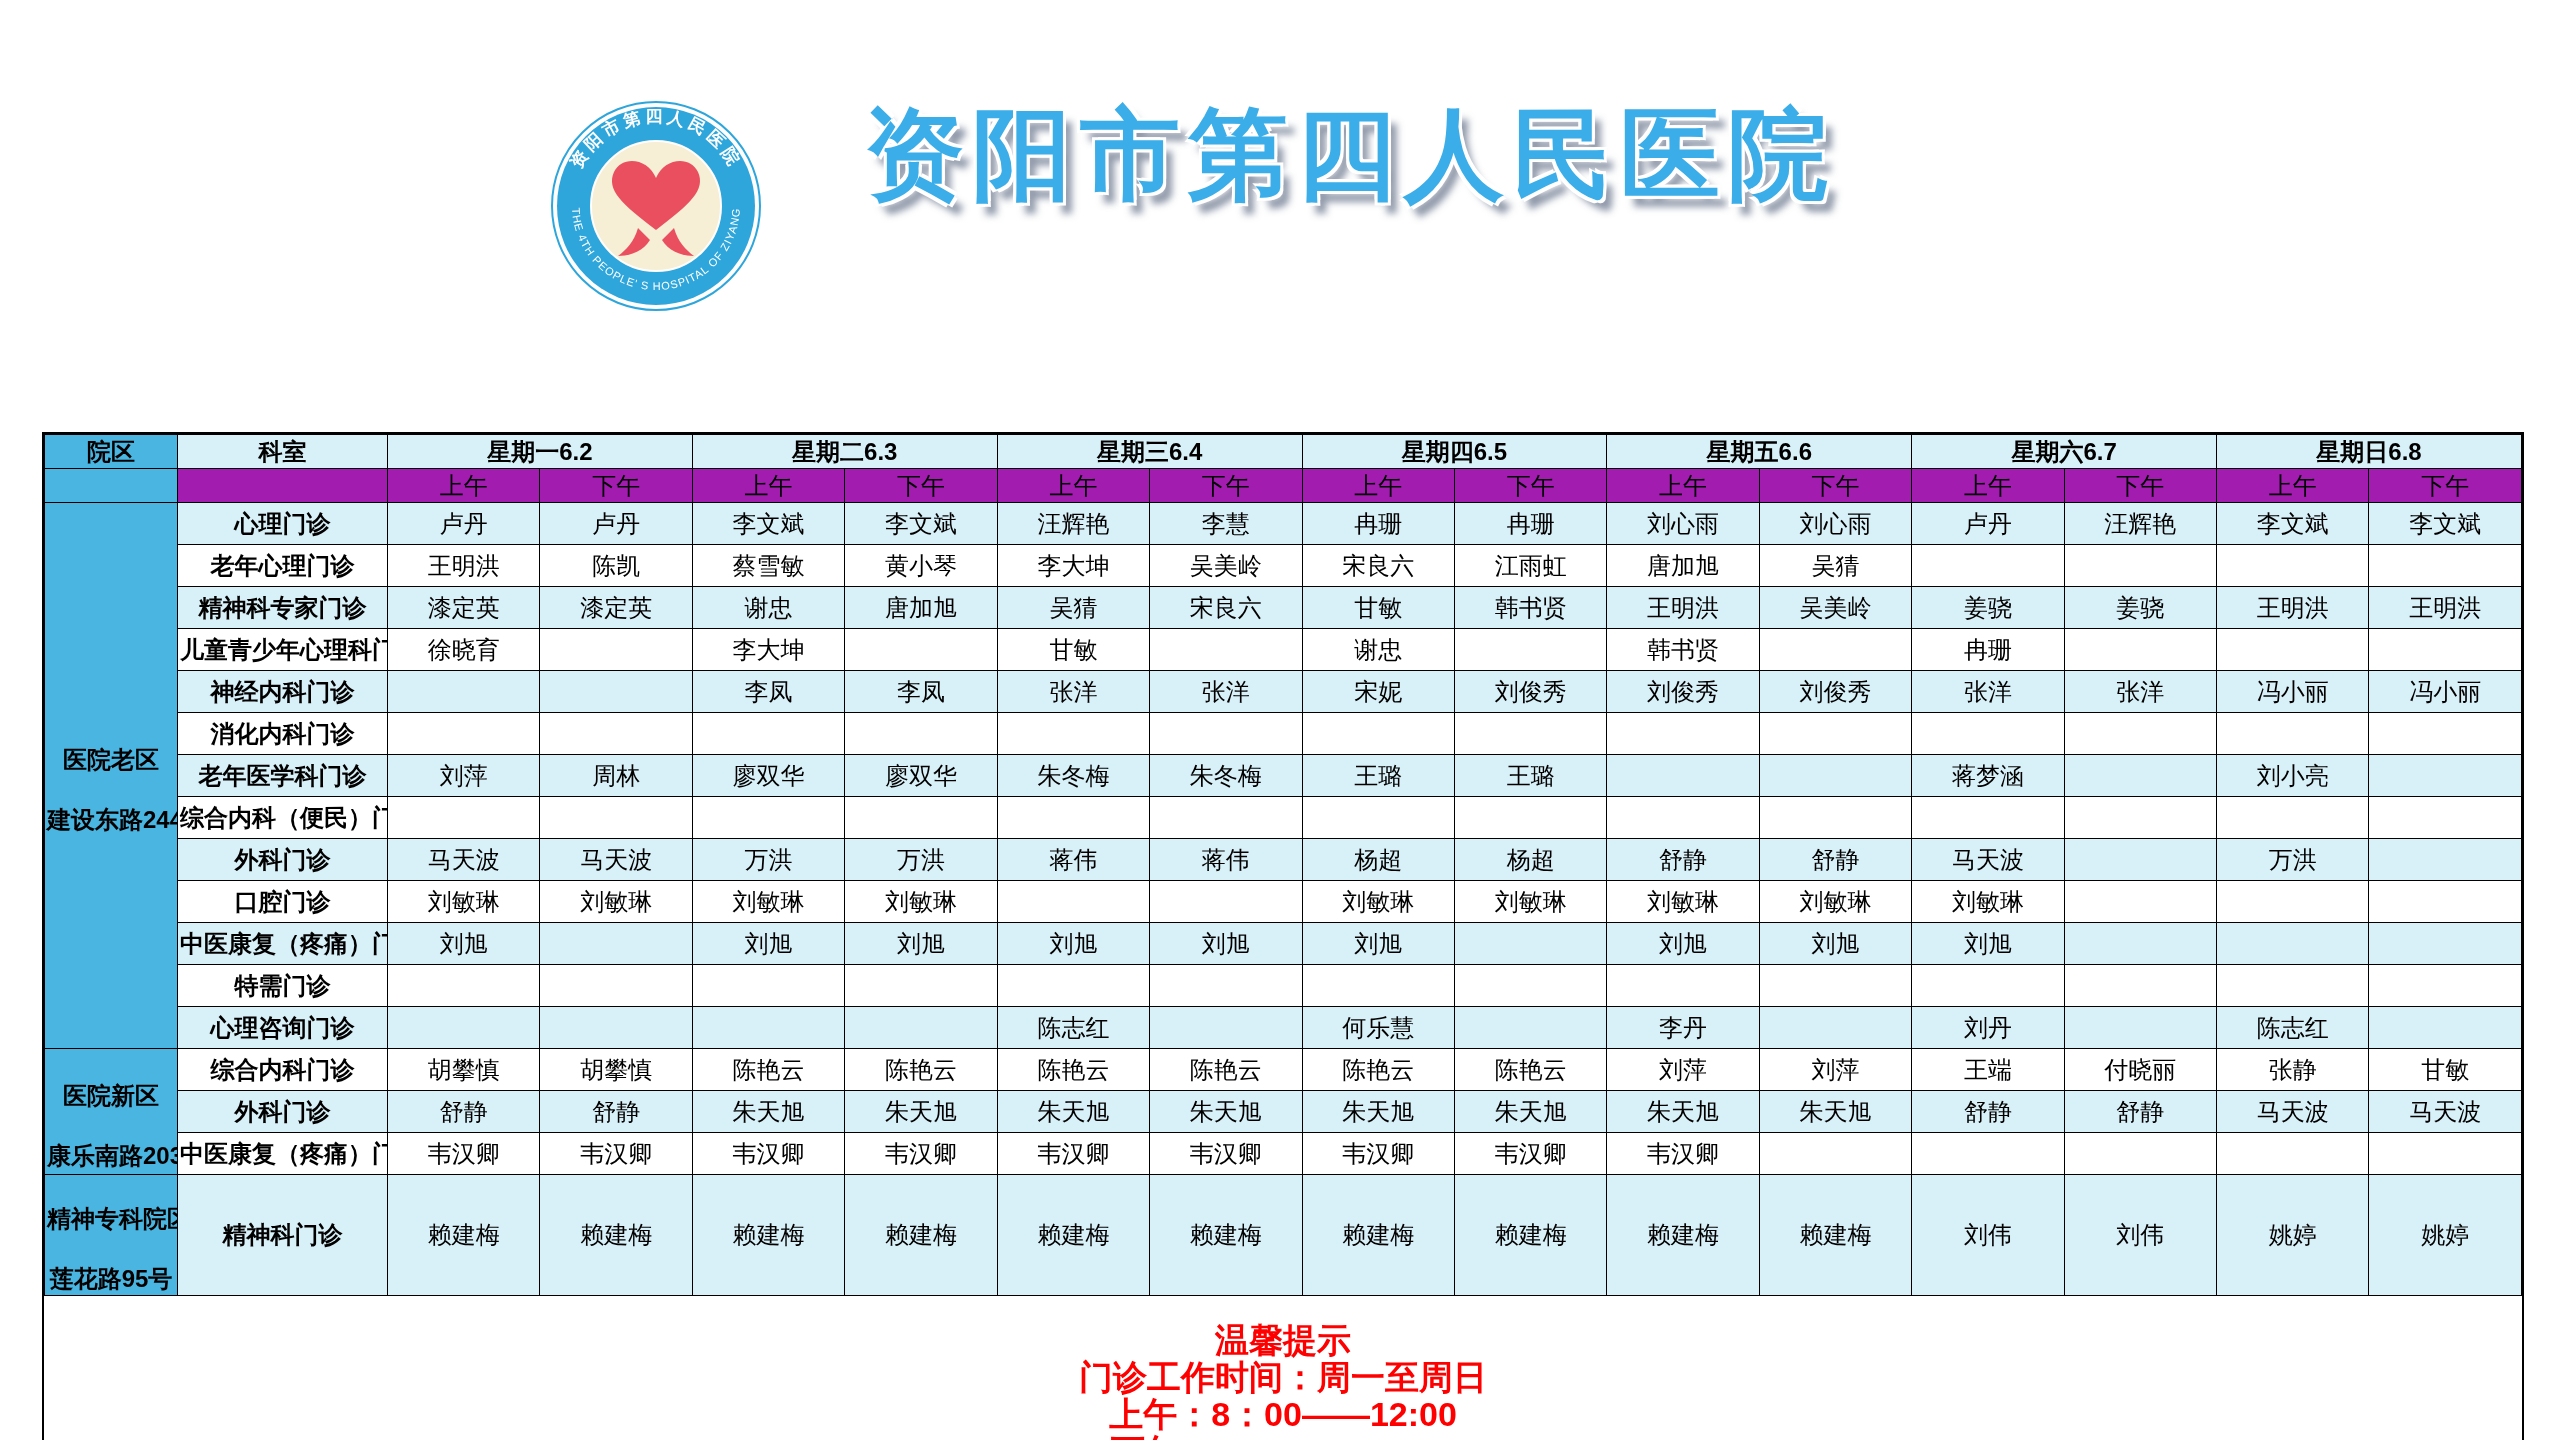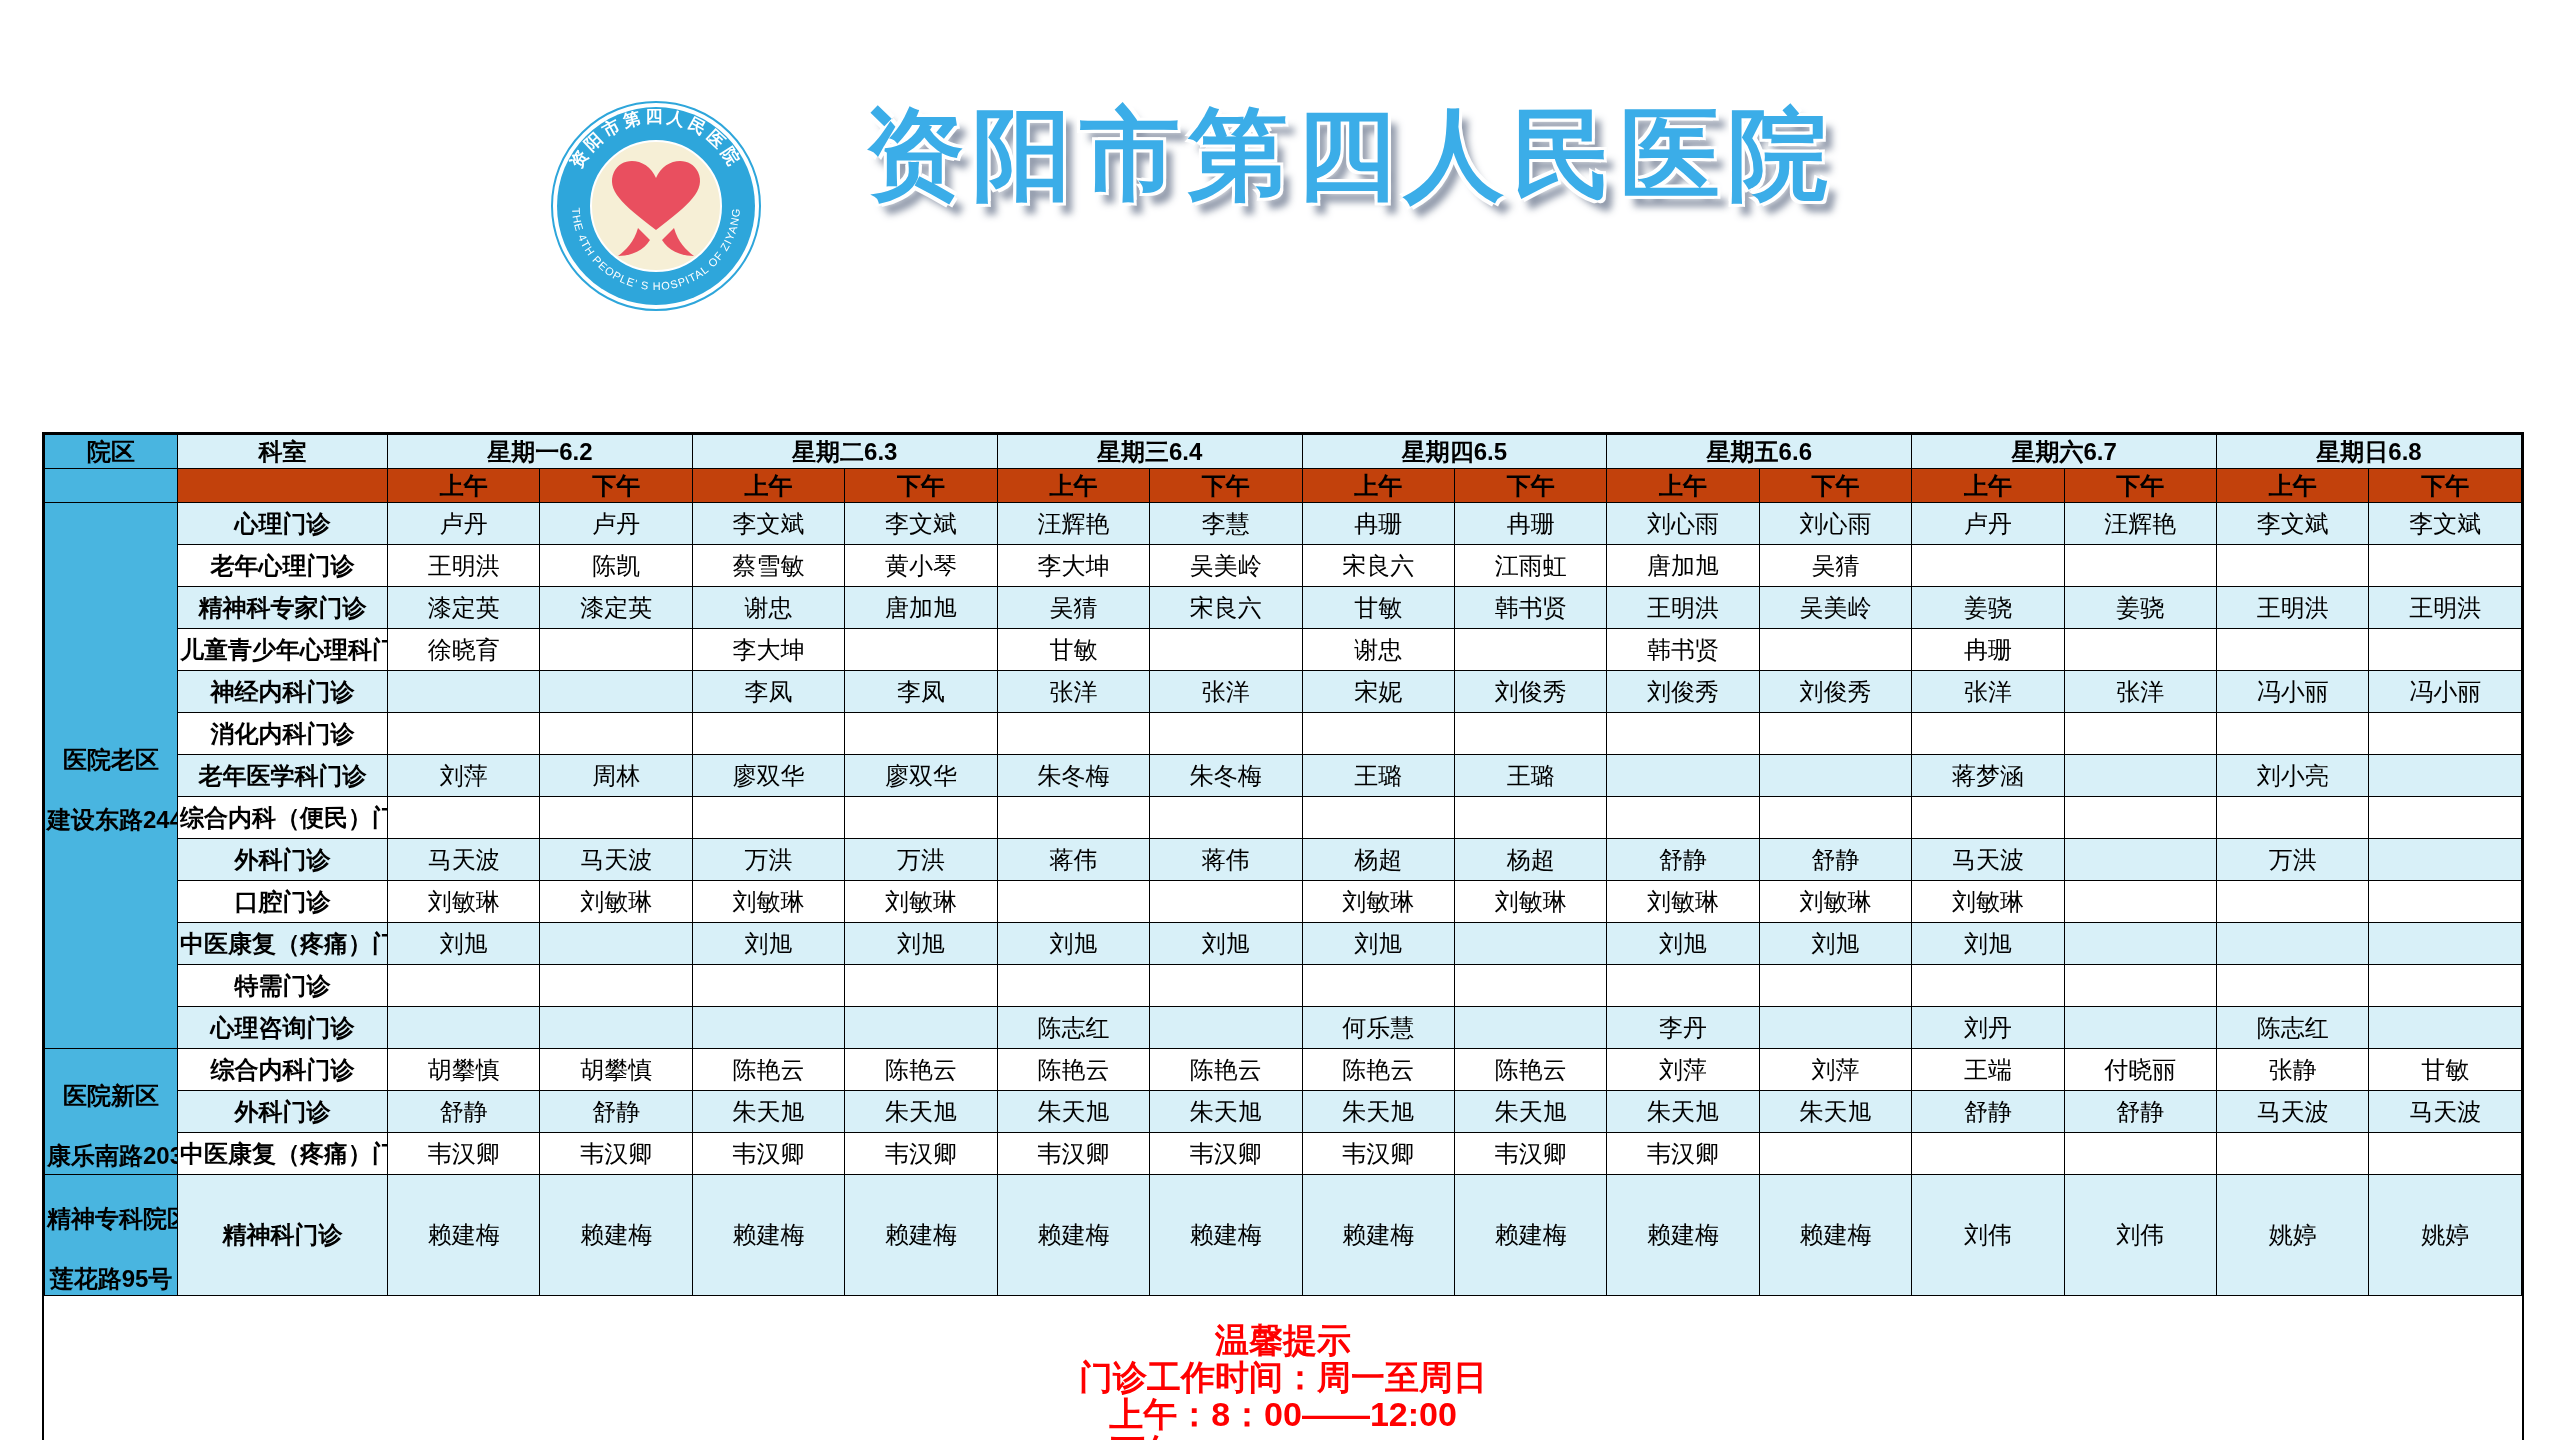--- a/index.html
+++ b/index.html
@@ -35,21 +35,21 @@
   table.sched{border-collapse:collapse;table-layout:fixed;width:100%;}
   table.sched th, table.sched td{
     border:1px solid #000;text-align:center;vertical-align:middle;
     padding:0 2px;overflow:hidden;white-space:nowrap;
   }
   tr.hrow{height:34px;}
   tr.drow{height:42px;}
   tr.drow-tall{height:78px;}
   th.campus-h, td.campus-cell{background:#49b5e0;font-weight:bold;font-size:24px;}
   th.day-h{background:#d8f0f8;font-weight:bold;font-size:24px;}
-  th.white-h{background:#c2410c;font-weight:bold;font-size:24px;}
+  th.white-h{background:#a21caf;font-weight:normal;font-size:24px;}
   td.dept{font-weight:bold;}
   tr.alt-light td{background:#d8f0f8;}
   tr.alt-white td{background:#ffffff;}
   tr.alt-light td.campus-cell, tr.alt-white td.campus-cell{background:#49b5e0;}
   td.cell, td.dept{font-size:24px;font-family:"Liberation Serif", serif;color:#000;}
   td.campus-cell div{line-height:32px;margin-top:28px;}
   
   .notice{
     height:160px;text-align:center;padding-top:26px;box-sizing:border-box;
     background:#ffffff;

